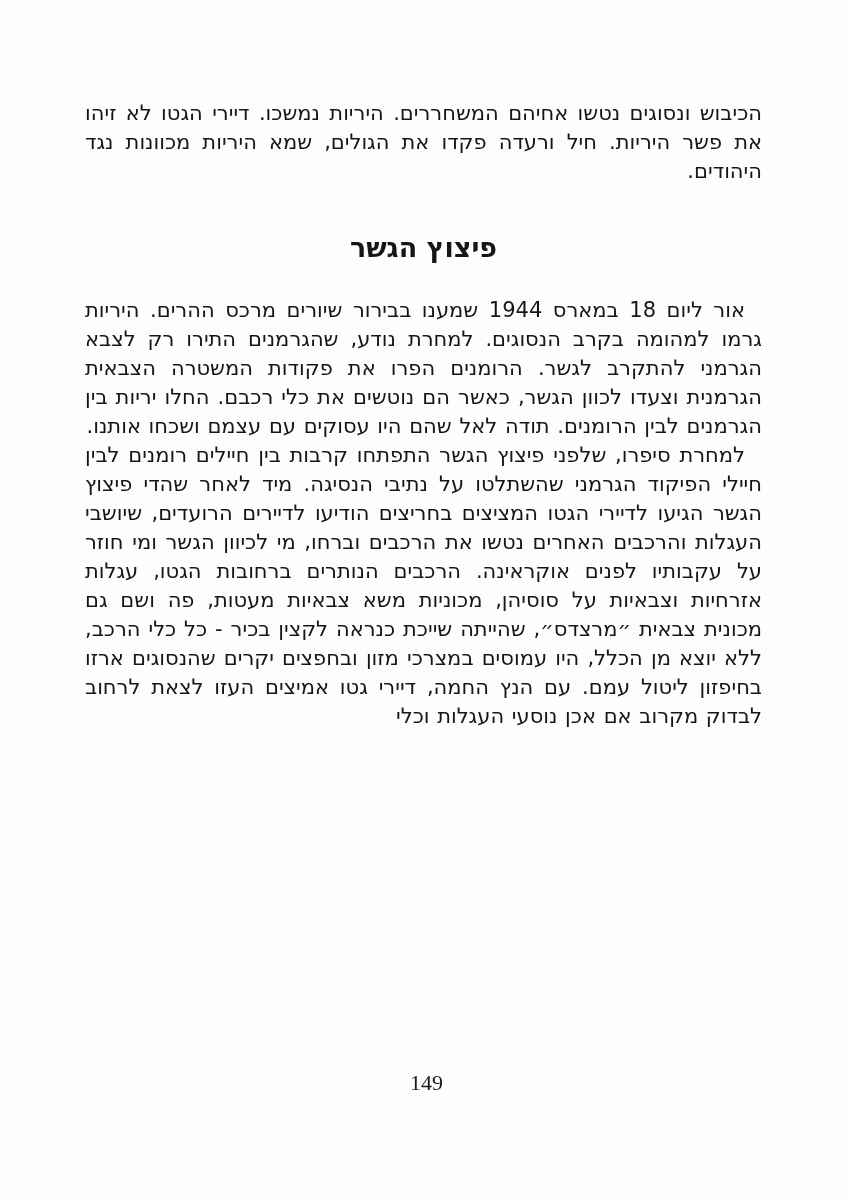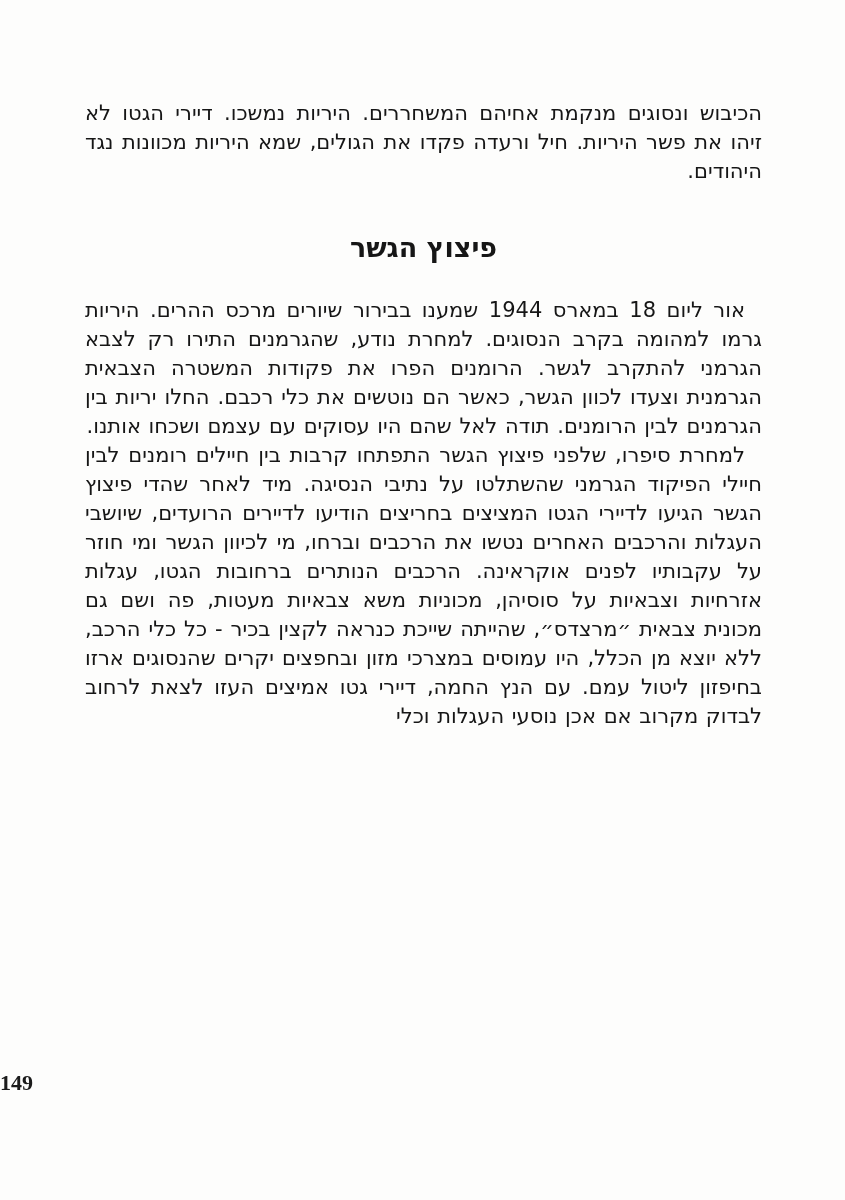--- a/index.html
+++ b/index.html
@@ -48,35 +48,35 @@
     font-weight: bold;
     font-size: 23px;
     line-height: 29px;
     text-align: justify;
     text-align-last: justify;
     margin: 0;
   }
   .page-number {
     position: absolute;
     top: 1070px;
-    left: 0;
+    left: 8px;
     right: 0;
+    text-align: center;
     font-family: "Liberation Serif", "DejaVu Serif", serif;
     font-size: 22px;
     color: #1b1b1b;
-    font-weight: bold;
   }
 </style>
 </head>
 <body>
 
 <div class="page">
   <div class="body-text">
 
-    <p class="para">הכיבוש ונסוגים מנקמת אחיהם המשחררים. היריות נמשכו. דיירי הגטו לא זיהו את פשר היריות. חיל ורעדה פקדו את הגולים, שמא היריות מכוונות נגד היהודים.</p>
+    <p class="para">הכיבוש ונסוגים נטשו אחיהם המשחררים. היריות נמשכו. דיירי הגטו לא זיהו את פשר היריות. חיל ורעדה פקדו את הגולים, שמא היריות מכוונות נגד היהודים.</p>
 
     <h2 class="heading">פיצוץ הגשר</h2>
 
     <p class="para indent">אור ליום 18 במארס 1944 שמענו בבירור שיורים מרכס ההרים. היריות גרמו למהומה בקרב הנסוגים. למחרת נודע, שהגרמנים התירו רק לצבא הגרמני להתקרב לגשר. הרומנים הפרו את פקודות המשטרה הצבאית הגרמנית וצעדו לכוון הגשר, כאשר הם נוטשים את כלי רכבם. החלו יריות בין הגרמנים לבין הרומנים. תודה לאל שהם היו עסוקים עם עצמם ושכחו אותנו.</p>
 
 
 
 
 
     <p class="para indent">למחרת סיפרו, שלפני פיצוץ הגשר התפתחו קרבות בין חיילים רומנים לבין חיילי הפיקוד הגרמני שהשתלטו על נתיבי הנסיגה. מיד לאחר שהדי פיצוץ הגשר הגיעו לדיירי הגטו המציצים בחריצים הודיעו לדיירים הרועדים, שיושבי העגלות והרכבים האחרים נטשו את הרכבים וברחו, מי לכיוון הגשר ומי חוזר על עקבותיו לפנים אוקראינה. הרכבים הנותרים ברחובות הגטו, עגלות אזרחיות וצבאיות על סוסיהן, מכוניות משא צבאיות מעטות, פה ושם גם מכונית צבאית ״מרצדס״, שהייתה שייכת כנראה לקצין בכיר - כל כלי הרכב, ללא יוצא מן הכלל, היו עמוסים במצרכי מזון ובחפצים יקרים שהנסוגים ארזו בחיפזון ליטול עמם. עם הנץ החמה, דיירי גטו אמיצים העזו לצאת לרחוב לבדוק מקרוב אם אכן נוסעי העגלות וכלי</p>

